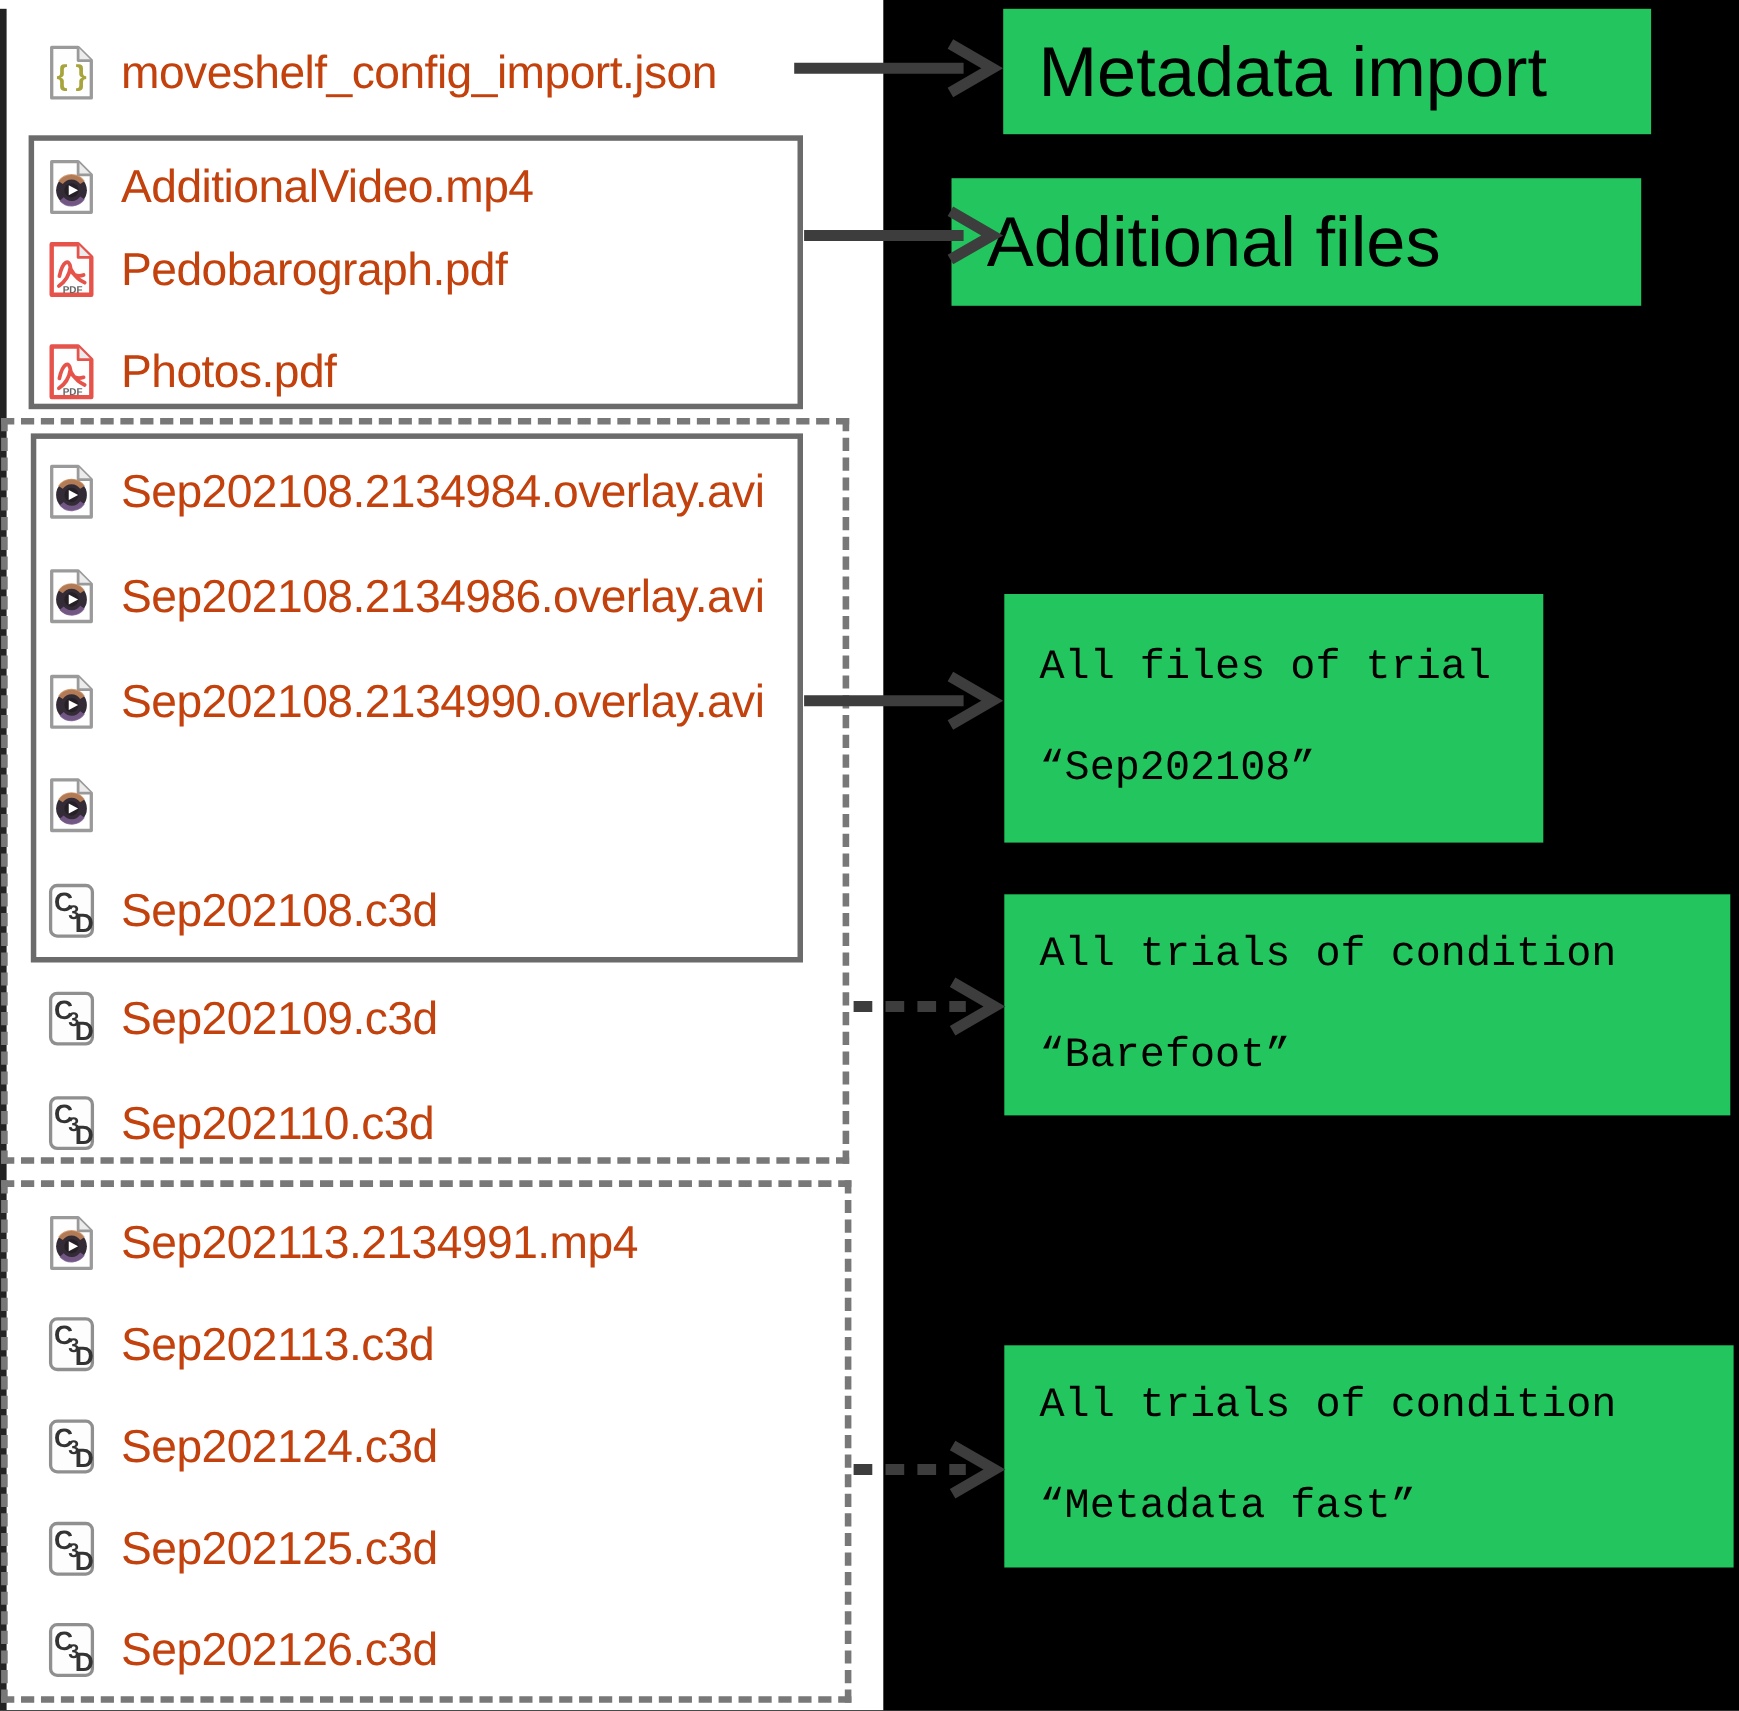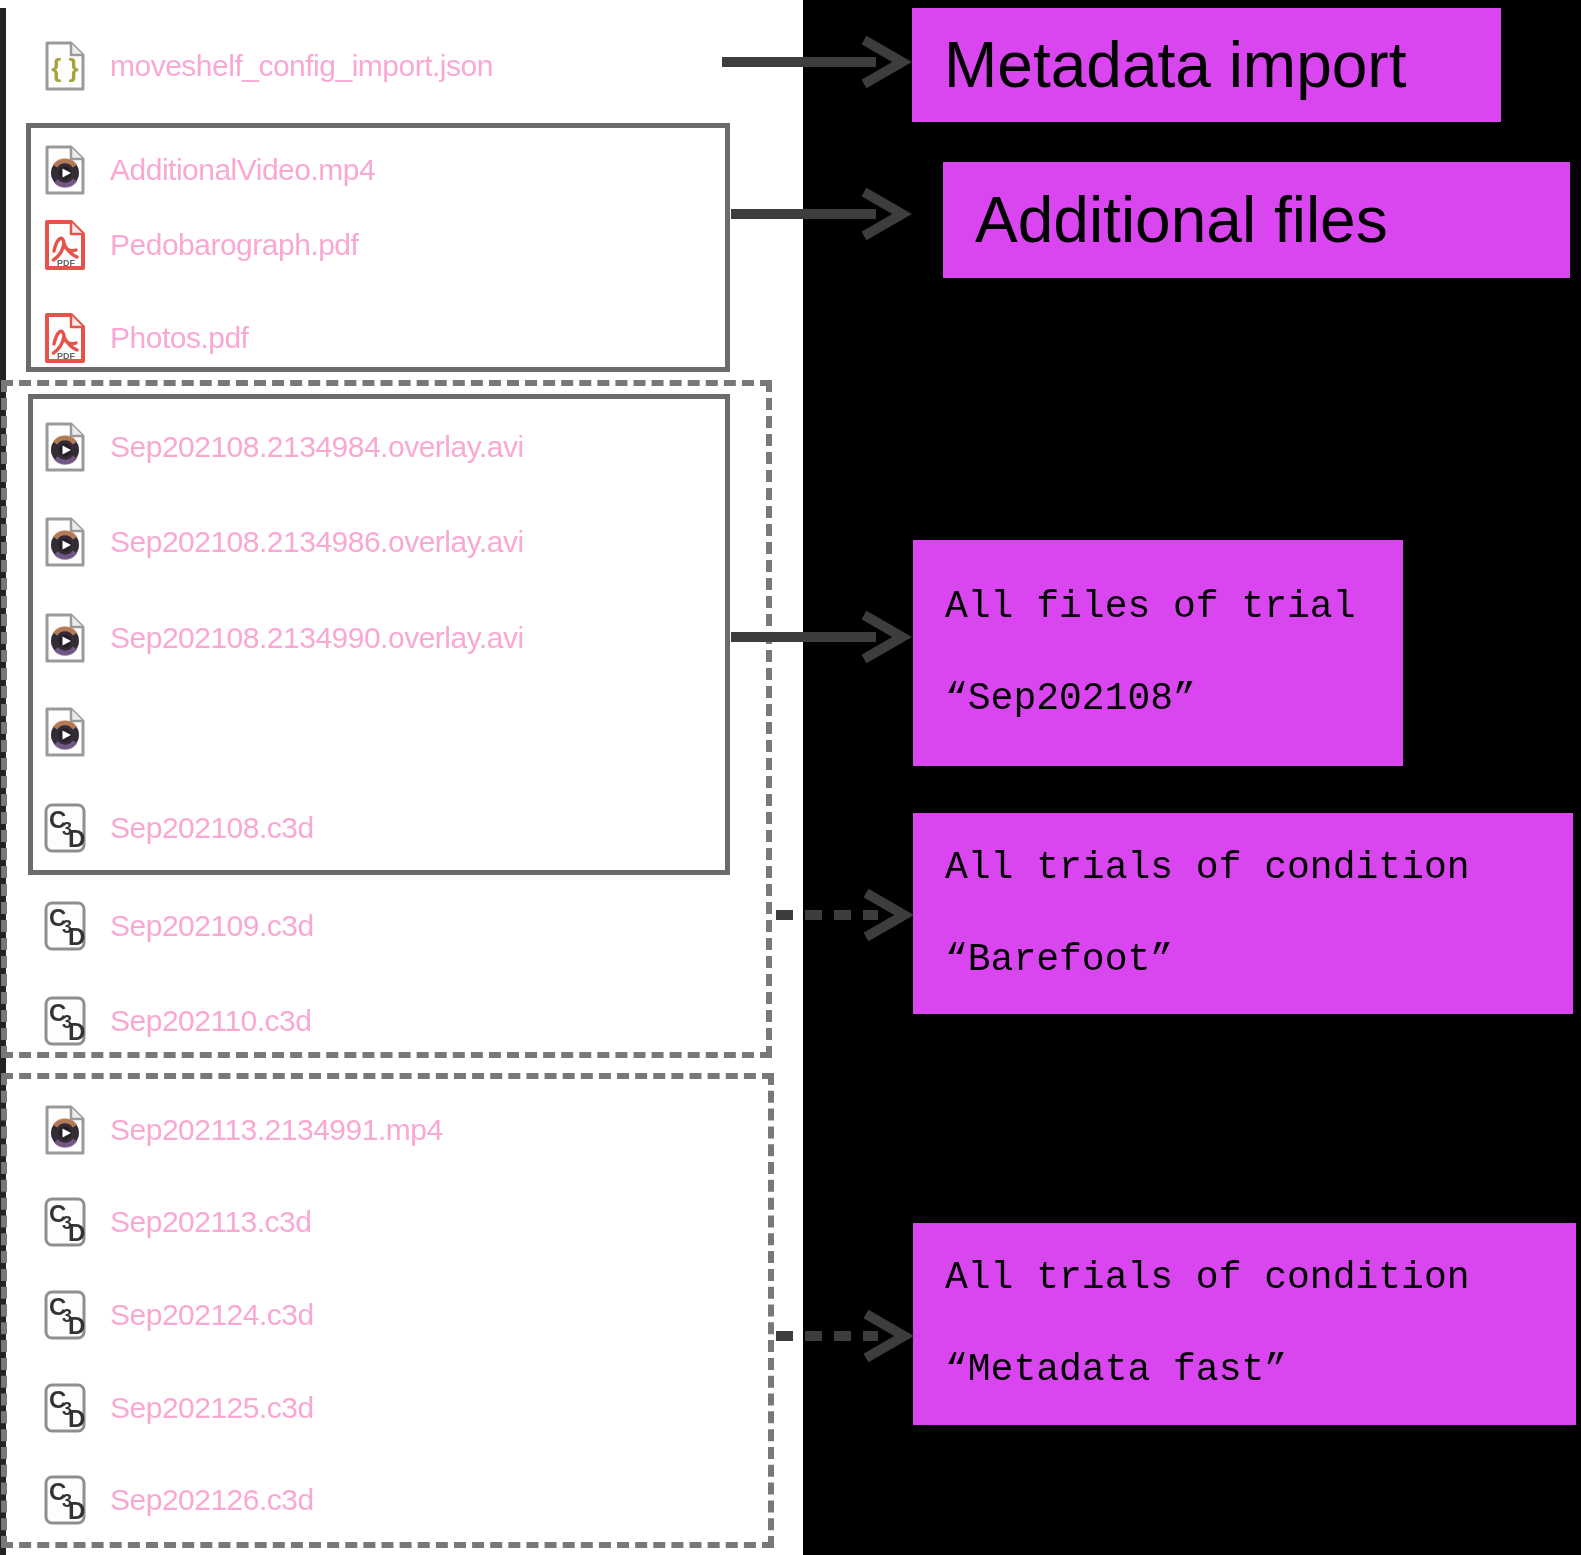--- a/index.html
+++ b/index.html
@@ -4,23 +4,23 @@
 <style>
   html,body{margin:0;padding:0;background:#000;}
   #figure{position:relative;width:1581px;height:1555px;background:#000;overflow:hidden;
           font-family:"Liberation Sans", sans-serif;}
   #file-panel{position:absolute;left:0;top:0;width:803px;height:1555px;background:#ffffff;}
   #panel-left-edge{position:absolute;left:0;top:8px;width:6px;height:1547px;background:#222222;}
   .group-box{position:absolute;box-sizing:border-box;background:transparent;}
   .group-box.solid{border:5px solid #6b6b6b;}
   .group-box.dashed{border:6px dashed #787878;}
   .file-row{position:absolute;display:flex;align-items:center;gap:22px;height:54px;left:42px;}
-  .file-row .fname{font-size:30px;color:#f9a8d4;letter-spacing:-0.5px;white-space:nowrap;}
+  .file-row .fname{font-size:42px;color:#c2410c;letter-spacing:-0.5px;white-space:nowrap;}
   .file-icon{width:46px;height:52px;flex:0 0 auto;}
-  .label-box{position:absolute;background:#d946ef;display:flex;flex-direction:column;
+  .label-box{position:absolute;background:#22c55e;display:flex;flex-direction:column;
              justify-content:center;box-sizing:border-box;padding-left:32px;}
   .label-box .ln{color:#000;white-space:nowrap;}
   .label-box.one .ln{font-size:64px;line-height:70px;}
   .label-box.two .ln{font-size:38px;line-height:92px;font-family:Liberation Mono, monospace;}
   .arrow-svg{position:absolute;overflow:visible;}
 </style>
 </head>
 <body>
 
 <div id="figure">
@@ -191,21 +191,21 @@
     <text x="20" y="33" font-size="18" font-weight="bold" fill="#333333" font-family="Liberation Sans, sans-serif">3</text>
     <text x="26" y="45" font-size="24" font-weight="bold" fill="#333333" font-family="Liberation Sans, sans-serif">D</text>
           </svg></span>
         <span class="fname">Sep202126.c3d</span>
       </div>
     </div>
   <div id="labels-layer">
       <div class="label-box one" style="left: 912px; top: 8px; width: 589px; height: 114px;">
         <span class="ln">Metadata import</span>
       </div>
-      <div class="label-box one" style="left: 943px; top: 162px; width: 627px; height: 116px;">
+      <div class="label-box one" style="left: 865px; top: 162px; width: 627px; height: 116px;">
         <span class="ln">Additional files</span>
       </div>
       <div class="label-box two" style="left: 913px; top: 540px; width: 490px; height: 226px;">
         <span class="ln">All files of trial</span>
         <span class="ln">“Sep202108”</span>
       </div>
       <div class="label-box two" style="left: 913px; top: 813px; width: 660px; height: 201px;">
         <span class="ln">All trials of condition</span>
         <span class="ln">“Barefoot”</span>
       </div>

